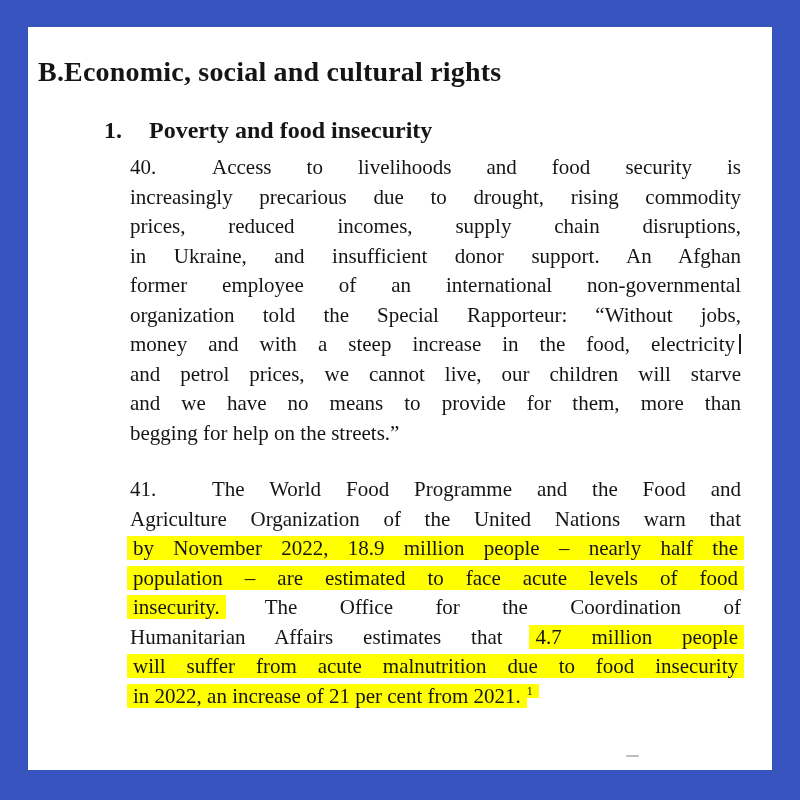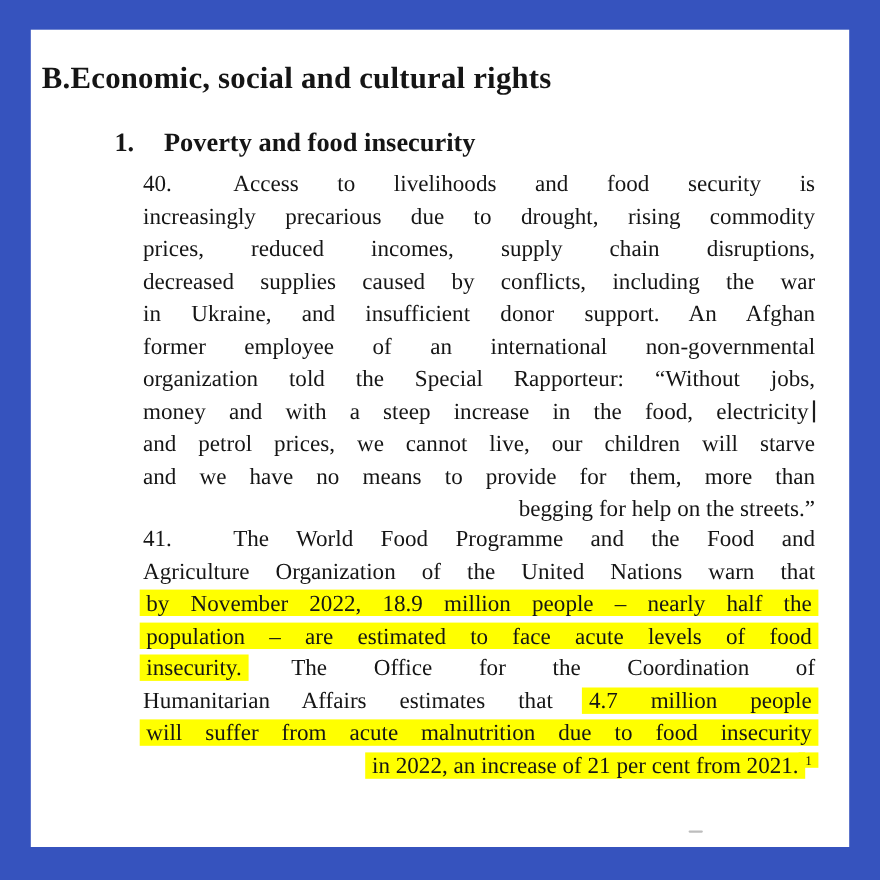--- a/index.html
+++ b/index.html
@@ -43,21 +43,21 @@
     position:absolute;
     left:102px;
     width:611px;
     font-size:21px;
   }
   .para-40{top:126px;}
   .para-41{top:448px;}
   .line{
     height:29.5px;
     line-height:29.5px;
-    text-align:right;
+    text-align:left;
     white-space:normal;
   }
   .line.j{
     text-align:justify;
     text-align-last:justify;
     text-justify:inter-word;
   }
   .pnum{
     display:inline-block;
     width:82px;
@@ -95,21 +95,20 @@
   <div class="heading">B.Economic, social and cultural rights</div>
 
   <div class="subheading">
     <span class="snum">1.</span><span>Poverty and food insecurity</span>
   </div>
 
   <div class="para para-40">
       <div class="line j"><span class="pnum">40.</span><span>Access to livelihoods and food security is</span></div>
       <div class="line j"><span>increasingly precarious due to drought, rising commodity</span></div>
       <div class="line j"><span>prices, reduced incomes, supply chain disruptions,</span></div>
-      <div class="line j"><span>decreased supplies caused by conflicts, including the war</span></div>
       <div class="line j"><span>in Ukraine, and insufficient donor support. An Afghan</span></div>
       <div class="line j"><span>former employee of an international non-governmental</span></div>
       <div class="line j"><span>organization told the Special Rapporteur: “Without jobs,</span></div>
       <div class="line j"><span>money and with a steep increase in the food, electricity</span><span class="cursor"></span></div>
       <div class="line j"><span>and petrol prices, we cannot live, our children will starve</span></div>
       <div class="line j"><span>and we have no means to provide for them, more than</span></div>
       <div class="line"><span>begging for help on the streets.”</span></div>
     </div>
 
   <div class="para para-41">

